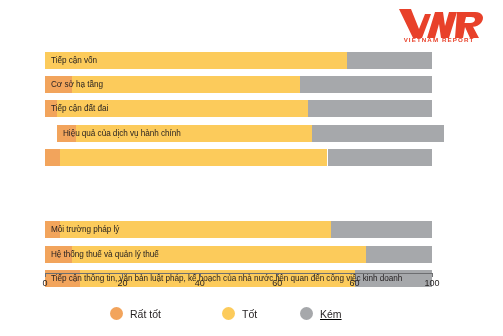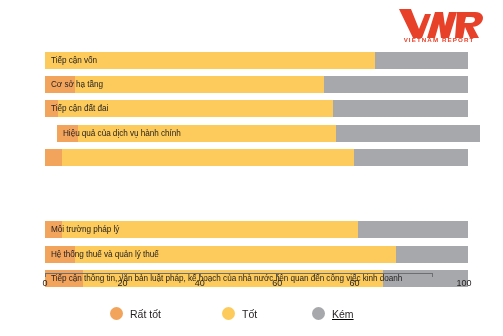--- a/index.html
+++ b/index.html
@@ -38,21 +38,20 @@
     left: 45px;
     top: 0;
     width: 387px;   
     height: 226px;
   }
   .bar-row {
     position: absolute;
     left: 0;
     width: 100%;
     height: 17px;
-    padding-left: 36px;
   }
   .seg {
     position: absolute;
     top: 0;
     height: 100%;
   }
   .bar-label {
     position: absolute;
     left: 6px;
     top: 0;
@@ -188,30 +187,30 @@
       <div class="tick-label" style="left: 45px;">0</div>
       <div class="tick-mark" style="left: 122.4px;"></div>
       <div class="tick-label" style="left: 122.4px;">20</div>
       <div class="tick-mark" style="left: 199.8px;"></div>
       <div class="tick-label" style="left: 199.8px;">40</div>
       <div class="tick-mark" style="left: 277.2px;"></div>
       <div class="tick-label" style="left: 277.2px;">60</div>
       <div class="tick-mark" style="left: 354.6px;"></div>
       <div class="tick-label" style="left: 354.6px;">60</div>
       <div class="tick-mark" style="left: 432px;"></div>
-      <div class="tick-label" style="left: 432px; margin-left: 32px;">100</div>
+      <div class="tick-label" style="left: 432px;">100</div>
     </div>
 </div>
 
 <div id="legend">
     <div class="legend-item" style="left: 110px;">
       <span class="legend-dot" style="background: rgb(242, 164, 92);"></span>
       <span class="legend-text">Rất tốt</span>
     </div>
     <div class="legend-item" style="left: 222px;">
       <span class="legend-dot" style="background: rgb(252, 203, 91);"></span>
       <span class="legend-text">Tốt</span>
     </div>
-    <div class="legend-item" style="left: 312px; text-decoration: underline;">
+    <div class="legend-item" style="left: 300px; text-decoration: underline;">
       <span class="legend-dot" style="background: rgb(166, 168, 171);"></span>
       <span class="legend-text">Kém</span>
     </div>
   </div>
 
 </body></html>

